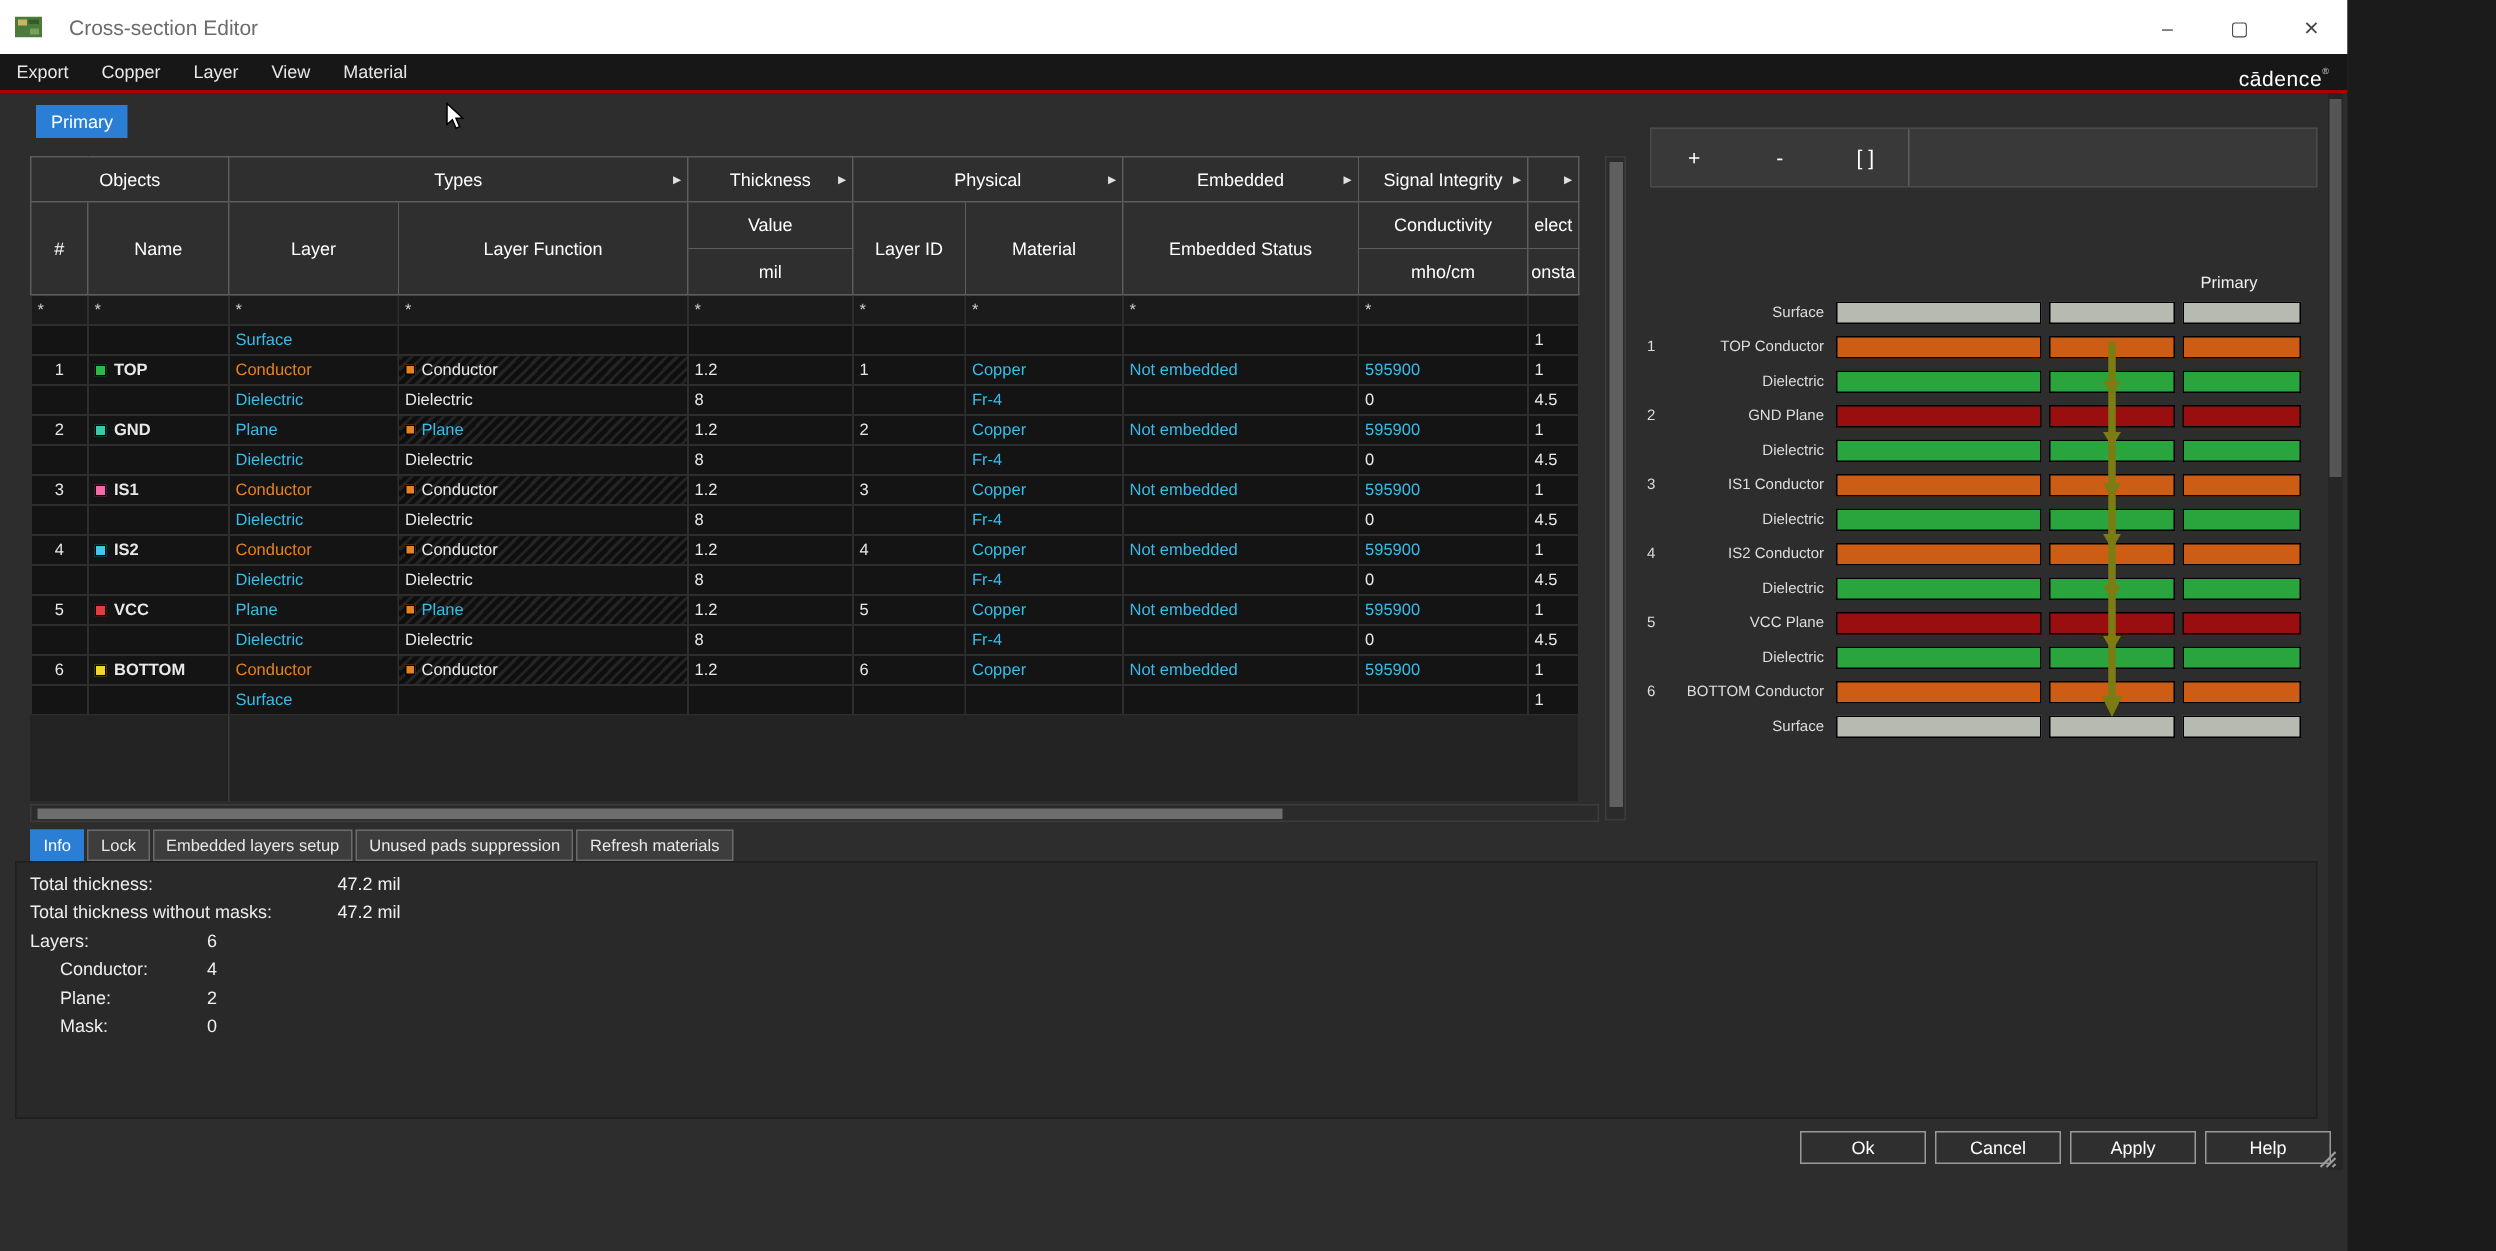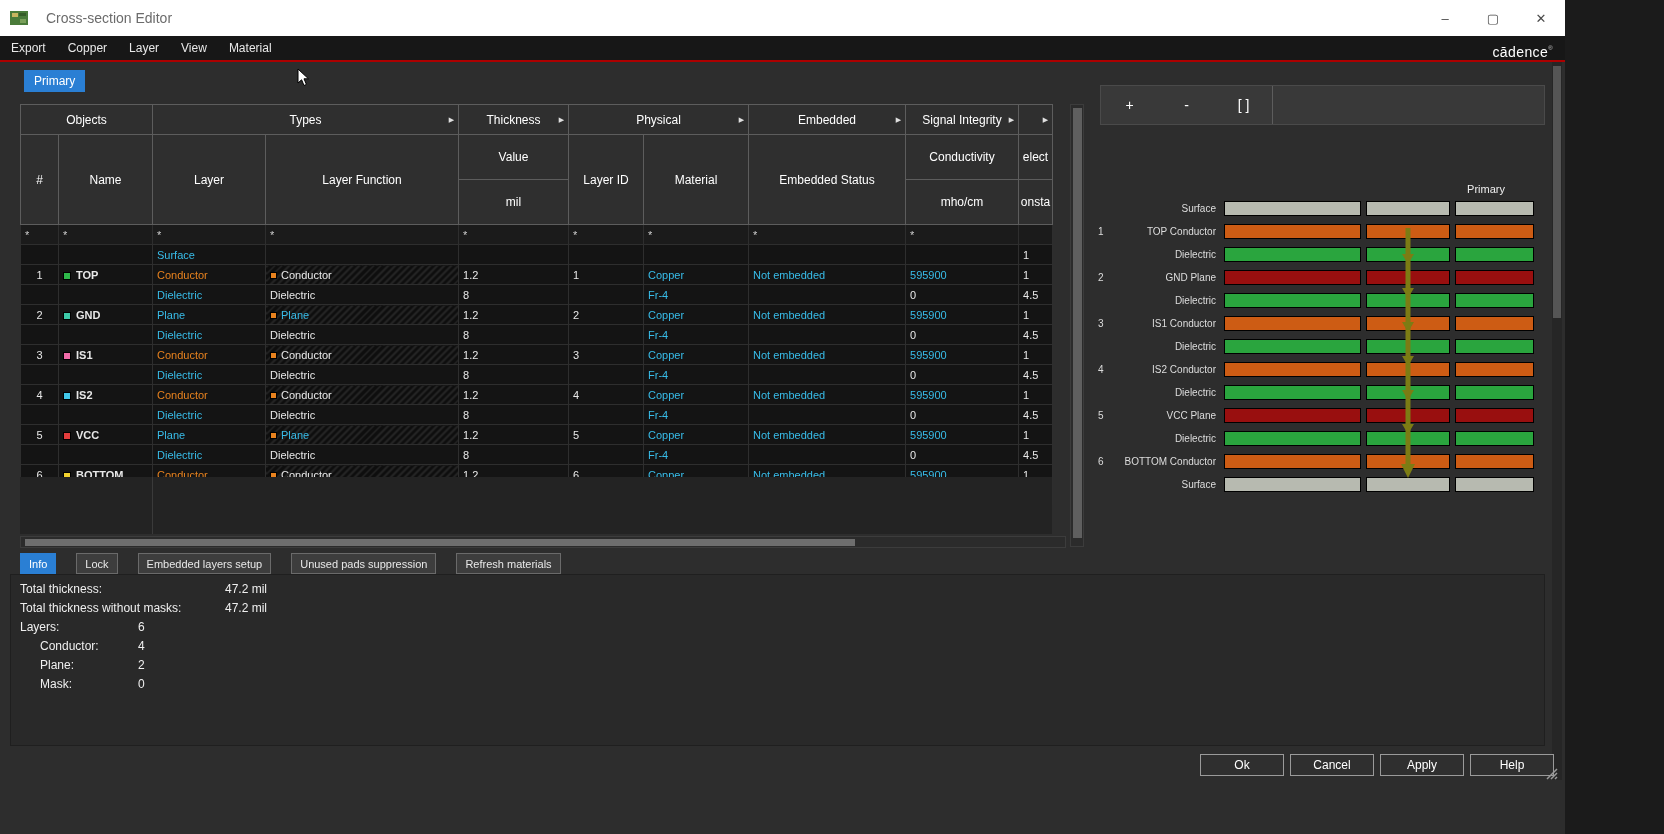--- a/index.html
+++ b/index.html
@@ -21,21 +21,21 @@
   .redline{position:absolute;left:0;top:60px;width:100%;height:2px;background:#ac0000}
 
   
   .sheet-tab{position:absolute;left:24px;top:70px;height:22px;padding:0 10px;background:#2a7fd4;color:#fff;font-size:12px;display:flex;align-items:center}
 
   
   .grid-area{position:absolute;left:20px;top:104px}
   table.xsec{border-collapse:collapse;table-layout:fixed;width:1032px;font-size:11px;color:#e8e8e8}
   .xsec th{background:#2f2f2f;border:1px solid #5d5d5d;font-weight:normal;color:#fff;font-size:12px;position:relative;overflow:hidden;white-space:nowrap}
   .xsec tr.grp th{height:30px}
-  .xsec tr.sub th{height:45px}
+  .xsec tr.sub th{height:31px}
   .exp{position:absolute;right:4px;top:50%;transform:translateY(-50%);font-size:7px;color:#e0e0e0}
   .xsec td{border:1px solid #2e2e2e;background:#141414;height:20px;padding:0 4px;overflow:hidden;white-space:nowrap}
   .xsec tr.filter td{background:#1b1b1b;color:#cfcfcf}
   .c-num{text-align:center}
   .c-name .nm{font-weight:bold}
   .nchip{display:inline-block;width:8px;height:8px;margin-right:5px;vertical-align:middle;border:1px solid #000}
   .c-layer.surface,.c-layer.dielectric,.c-layer.plane{color:#38bdea}
   .c-layer.conductor{color:#e8821e}
   .c-func.plane{color:#38bdea}
   .c-func.conductor,.c-func.plane{background:repeating-linear-gradient(135deg,#242424 0 2px,#0e0e0e 2px 5px)}
@@ -69,21 +69,21 @@
   .stk-label{width:104px;text-align:right;font-size:10px;color:#ddd;margin-right:8px;white-space:nowrap}
   .sb{height:15px;border:1px solid #000;margin-right:5px;background:#444}
   .sb1{width:137px}.sb2{width:84px}.sb3{width:79px;margin-right:0}
   .sb.surface{background:#b7bab0}
   .sb.conductor{background:#cd5c14}
   .sb.dielectric{background:#2aa53e}
   .sb.plane{background:#990f0f}
   .stk-arrow{position:absolute;left:302px;top:45px}
 
   
-  .btabs{position:absolute;left:20px;top:553px;display:flex;gap:20px}
+  .btabs{position:absolute;left:20px;top:553px;display:flex;gap:2px}
   .btab{height:21px;padding:0 8px;font-size:11px;display:flex;align-items:center;background:#3d3d3d;border:1px solid #6a6a6a;color:#e8e8e8;white-space:nowrap}
   .btab.active{background:#2a7fd4;border-color:#2a7fd4;color:#fff}
 
   
   .info-panel{position:absolute;left:10px;top:574px;width:1535px;height:172px;background:#292929;border:1px solid #1f1f1f}
   .info{position:absolute;left:20px;top:582px;width:420px;font-size:12px;color:#efefef}
   .info-row{position:relative;height:19px}
   .info-row .ind{padding-left:20px;display:inline-block}
   .ival{position:absolute;left:118px}
   .ival.far{left:205px}

